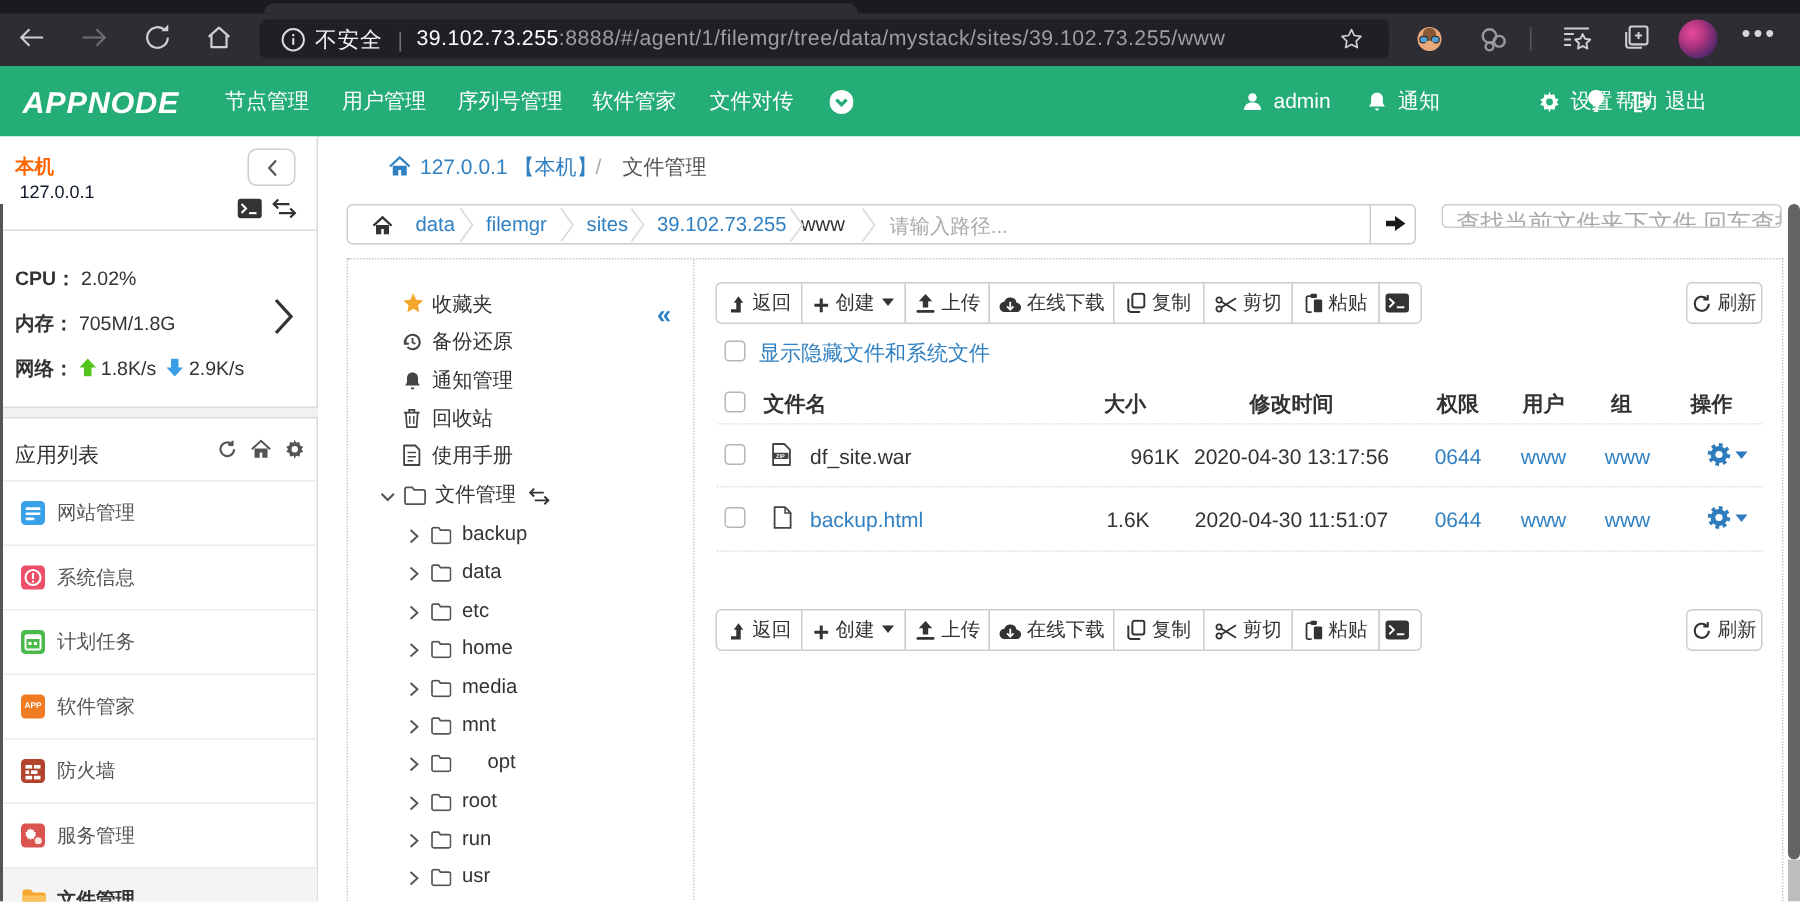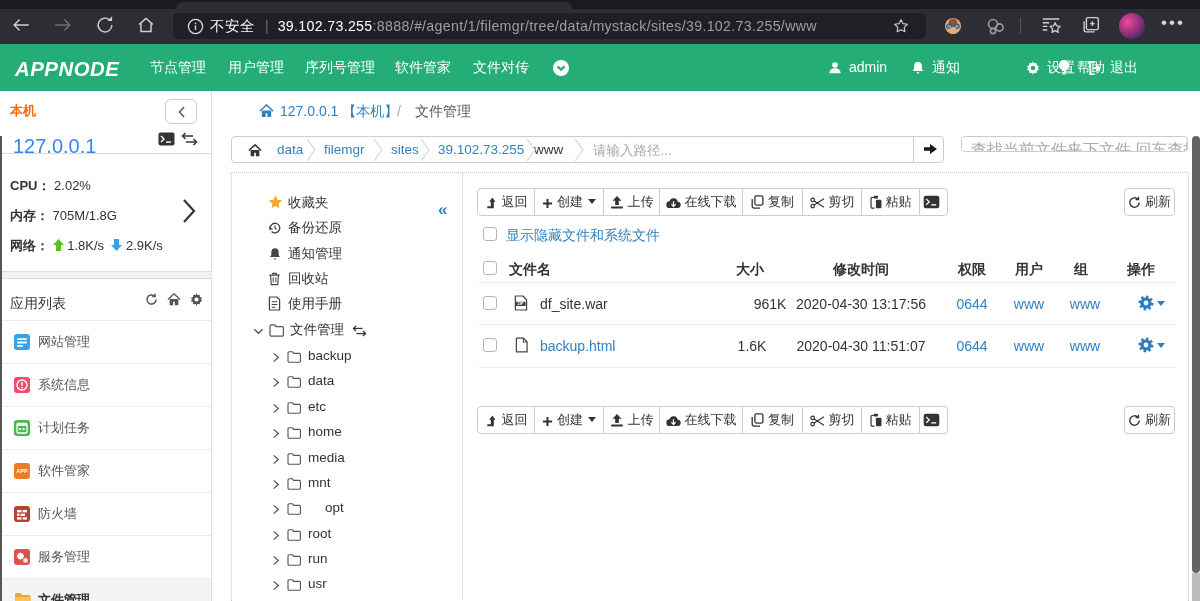--- a/index.html
+++ b/index.html
@@ -20,21 +20,21 @@
 
 #navbar{position:absolute;left:0;top:44px;width:1200px;height:47px;background:#24ad77;color:#fff}
 #logo{position:absolute;left:16px;top:14px;font-size:20px;font-weight:bold;font-style:italic;letter-spacing:0.5px;color:#fff;transform:scaleX(1.02)}
 .nitem{position:absolute;top:0;height:47px;line-height:47px;font-size:14px;color:#fff;white-space:nowrap}
 .ritem{position:absolute;top:0;height:47px;line-height:47px;font-size:14px;color:#fff}
 .ritem svg{vertical-align:-3px;margin-right:7px}
 
 #sidebar{position:absolute;left:0;top:91px;width:212px;height:510px;background:#fff;border-right:1px solid #ddd}
 #benji{position:absolute;left:10px;top:11px;color:#f60;font-weight:bold;font-size:13px}
 #collapsebtn{position:absolute;left:165px;top:8px;width:32px;height:25px;border:1px solid #ccc;border-radius:6px;text-align:center}
-#ip{position:absolute;left:13px;top:44px;color:#3b82f6;font-size:20px}
+#ip{position:absolute;left:13px;top:30px;color:#0f172a;font-size:12px}
 .sline{position:absolute;left:0;width:212px;border-top:1px solid #dcdcdc}
 .statlab{font-weight:bold;color:#333;font-size:13px}
 .statrow{position:absolute;left:10px;font-size:13px;color:#333}
 #applist-h{position:absolute;left:10px;top:204px;font-size:14px;color:#333}
 .aitem{position:absolute;left:0;width:211px;height:43px;border-top:1px solid #ebebeb;font-size:13px;color:#555;line-height:42px}
 .aitem .ic{position:absolute;left:14px;top:13px;width:16px;height:16px;border-radius:3px;line-height:16px}
 .aitem .ic svg{display:block}
 .aitem .tx{position:absolute;left:38px}
 
 #crumbbar{position:absolute;left:213px;top:91px;width:987px;height:39px;background:#fff;font-size:14px}

